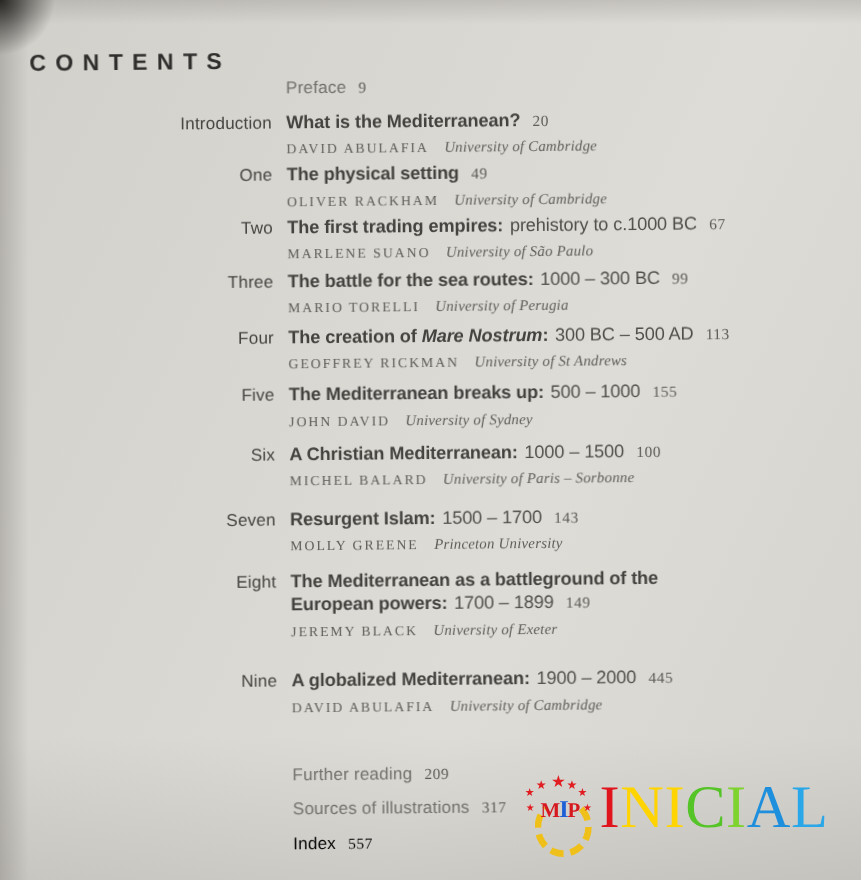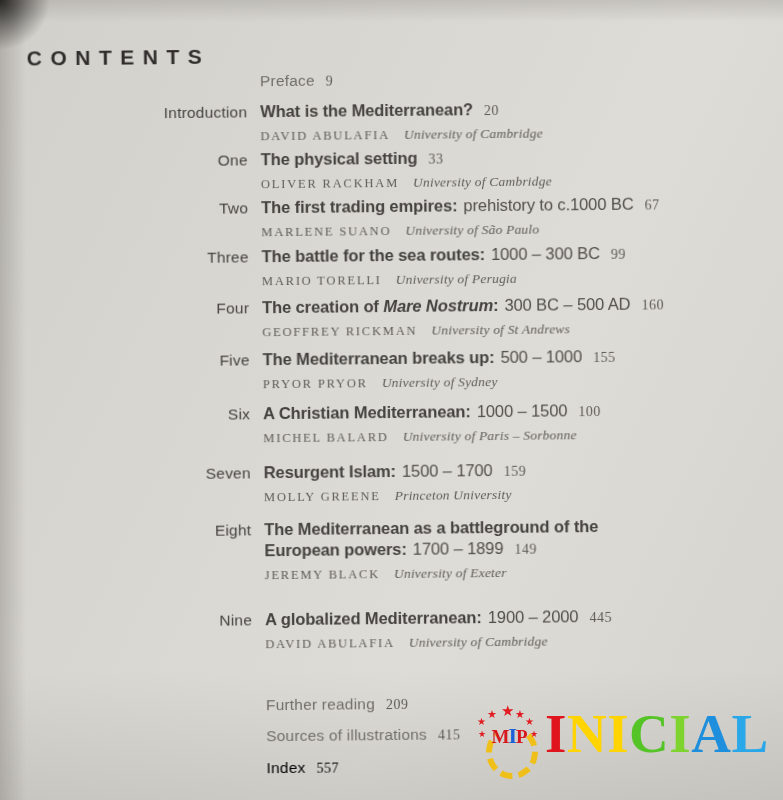--- a/index.html
+++ b/index.html
@@ -56,21 +56,21 @@
     position:absolute;left:6px;top:19px;width:40px;height:42px;
     border:6px dashed #f0c01a;border-radius:50%;border-top-color:transparent;
   }
   .badge-letters{
     position:absolute;left:0;top:20px;width:58px;text-align:center;
     font-family:"Liberation Serif",serif;font-weight:700;letter-spacing:-1px;line-height:20px;
   }
   .badge-letters span{font-size:19px;}
   .badge-letters span.mid{font-size:22px;}
   .brand{
-    font-family:"Liberation Serif",serif;font-weight:700;
+    font-family:"Liberation Serif",serif;font-weight:400;
     font-size:55px;line-height:56px;letter-spacing:0.5px;white-space:nowrap;
   }
 </style>
 </head>
 <body>
 
 <div class="page-content">
   <h1 class="heading">CONTENTS</h1>
 
   <div class="row" style="top:70px;">
@@ -85,21 +85,21 @@
     <div class="col-label">Introduction</div>
     <div class="col-content">
       <div class="title-line"><span class="t-bold">What is the Mediterranean?</span><span class="pg">20</span></div>
       <div class="author-line"><span class="author">DAVID ABULAFIA</span><span class="affil">University of Cambridge</span></div>
     </div>
   </div>
 
   <div class="row chapter" style="top: 148px;">
     <div class="col-label">One</div>
     <div class="col-content">
-      <div class="title-line"><span class="t-bold">The physical setting</span><span class="pg">33</span></div>
+      <div class="title-line"><span class="t-bold">The physical setting</span><span class="pg">49</span></div>
       <div class="author-line"><span class="author">OLIVER RACKHAM</span><span class="affil">University of Cambridge</span></div>
     </div>
   </div>
 
   <div class="row chapter" style="top: 196px;">
     <div class="col-label">Two</div>
     <div class="col-content">
       <div class="title-line"><span class="t-bold">The first trading empires:</span><span class="t-rest">prehistory to c.1000 BC</span><span class="pg">67</span></div>
       <div class="author-line"><span class="author">MARLENE SUANO</span><span class="affil">University of São Paulo</span></div>
     </div>
@@ -109,45 +109,45 @@
     <div class="col-label">Three</div>
     <div class="col-content">
       <div class="title-line"><span class="t-bold">The battle for the sea routes:</span><span class="t-rest">1000 – 300 BC</span><span class="pg">99</span></div>
       <div class="author-line"><span class="author">MARIO TORELLI</span><span class="affil">University of Perugia</span></div>
     </div>
   </div>
 
   <div class="row chapter" style="top: 296px;">
     <div class="col-label">Four</div>
     <div class="col-content">
-      <div class="title-line"><span class="t-bold">The creation of </span><span class="t-italic">Mare Nostrum</span><span class="t-after">:</span><span class="t-rest">300 BC – 500 AD</span><span class="pg">160</span></div>
+      <div class="title-line"><span class="t-bold">The creation of </span><span class="t-italic">Mare Nostrum</span><span class="t-after">:</span><span class="t-rest">300 BC – 500 AD</span><span class="pg">113</span></div>
       <div class="author-line"><span class="author">GEOFFREY RICKMAN</span><span class="affil">University of St Andrews</span></div>
     </div>
   </div>
 
   <div class="row chapter" style="top: 348px;">
     <div class="col-label">Five</div>
     <div class="col-content">
       <div class="title-line"><span class="t-bold">The Mediterranean breaks up:</span><span class="t-rest">500 – 1000</span><span class="pg">155</span></div>
-      <div class="author-line"><span class="author">PRYOR PRYOR</span><span class="affil">University of Sydney</span></div>
+      <div class="author-line"><span class="author">JOHN DAVID</span><span class="affil">University of Sydney</span></div>
     </div>
   </div>
 
   <div class="row chapter" style="top: 402px;">
     <div class="col-label">Six</div>
     <div class="col-content">
       <div class="title-line"><span class="t-bold">A Christian Mediterranean:</span><span class="t-rest">1000 – 1500</span><span class="pg">100</span></div>
       <div class="author-line"><span class="author">MICHEL BALARD</span><span class="affil">University of Paris – Sorbonne</span></div>
     </div>
   </div>
 
   <div class="row chapter" style="top: 461px;">
     <div class="col-label">Seven</div>
     <div class="col-content">
-      <div class="title-line"><span class="t-bold">Resurgent Islam:</span><span class="t-rest">1500 – 1700</span><span class="pg">159</span></div>
+      <div class="title-line"><span class="t-bold">Resurgent Islam:</span><span class="t-rest">1500 – 1700</span><span class="pg">143</span></div>
       <div class="author-line"><span class="author">MOLLY GREENE</span><span class="affil">Princeton University</span></div>
     </div>
   </div>
 
   <div class="row chapter" style="top: 518px;">
     <div class="col-label">Eight</div>
     <div class="col-content">
       <div class="title-line"><span class="t-bold">The Mediterranean as a battleground of the
 European powers:</span><span class="t-rest">1700 – 1899</span><span class="pg">149</span></div>
       <div class="author-line"><span class="author">JEREMY BLACK</span><span class="affil">University of Exeter</span></div>
@@ -164,21 +164,21 @@
 </div>
 
   <div id="backmatter">
   <div class="backmatter-row" style="top: 0px;">
     <div class="col-label"></div>
     <div class="col-content"><span class="bm-label">Further reading</span><span class="pg">209</span></div>
   </div>
 
   <div class="backmatter-row" style="top: 31px;">
     <div class="col-label"></div>
-    <div class="col-content"><span class="bm-label">Sources of illustrations</span><span class="pg">415</span></div>
+    <div class="col-content"><span class="bm-label">Sources of illustrations</span><span class="pg">317</span></div>
   </div>
 
   <div class="backmatter-row faded" style="top: 63px;">
     <div class="col-label"></div>
     <div class="col-content"><span class="bm-label">Index</span><span class="pg">557</span></div>
   </div>
 </div>
 </div>
 
 <div class="watermark">

